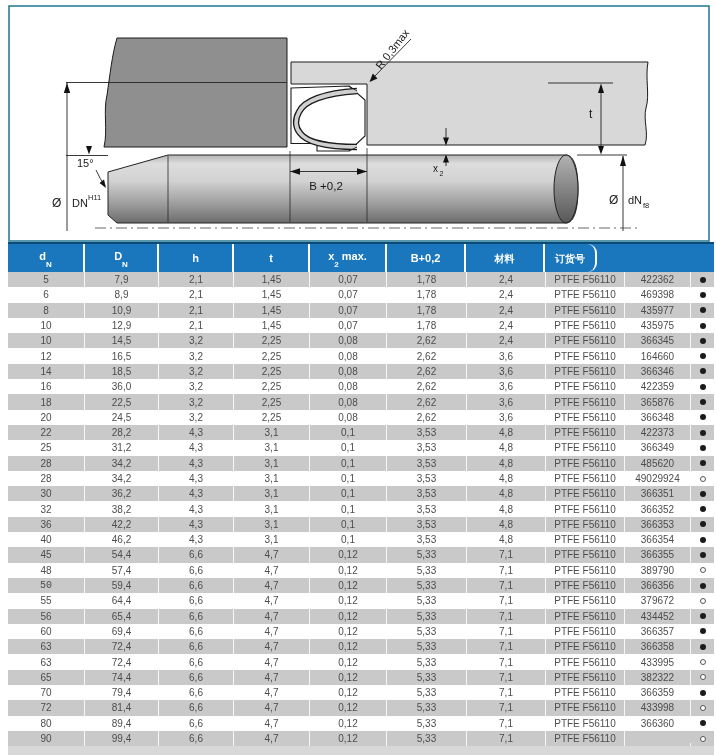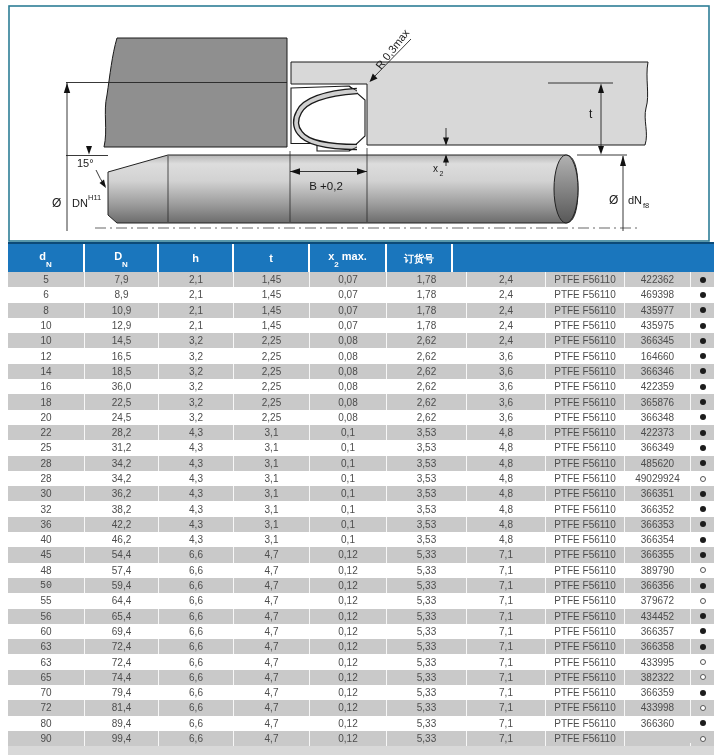--- a/index.html
+++ b/index.html
@@ -143,21 +143,27 @@
       </div>
       <div class="th" style="width: 75px;">
         <div><span>h</span></div>
       </div>
       <div class="th" style="width: 76px;">
         <div><span>t</span></div>
       </div>
       <div class="th" style="width: 77px;">
         <div><span>x</span><span class="hsub">2</span><span> max.</span></div>
       </div>
-      <div class="th" style="width: 66px;">
+      <div class="th" style="width: 79px;">
+        <div><span>B+0,2</span></div>
+      </div>
+      <div class="th" style="width: 79px;">
+        <div><span class="cjk">材料</span></div>
+      </div>
+      <div class="th" style="width: 52px; border-radius: 9px;">
         <div><span class="cjk">订货号</span></div>
       </div>
       <div class="th" style="width: 23px;">
         <div></div>
       </div>
     </div>
   <div class="tbody" id="tbody">
       <div class="row odd">
         <div class="cell" style="width: 77px;">5</div>
         <div class="cell" style="width: 74px;">7,9</div>

